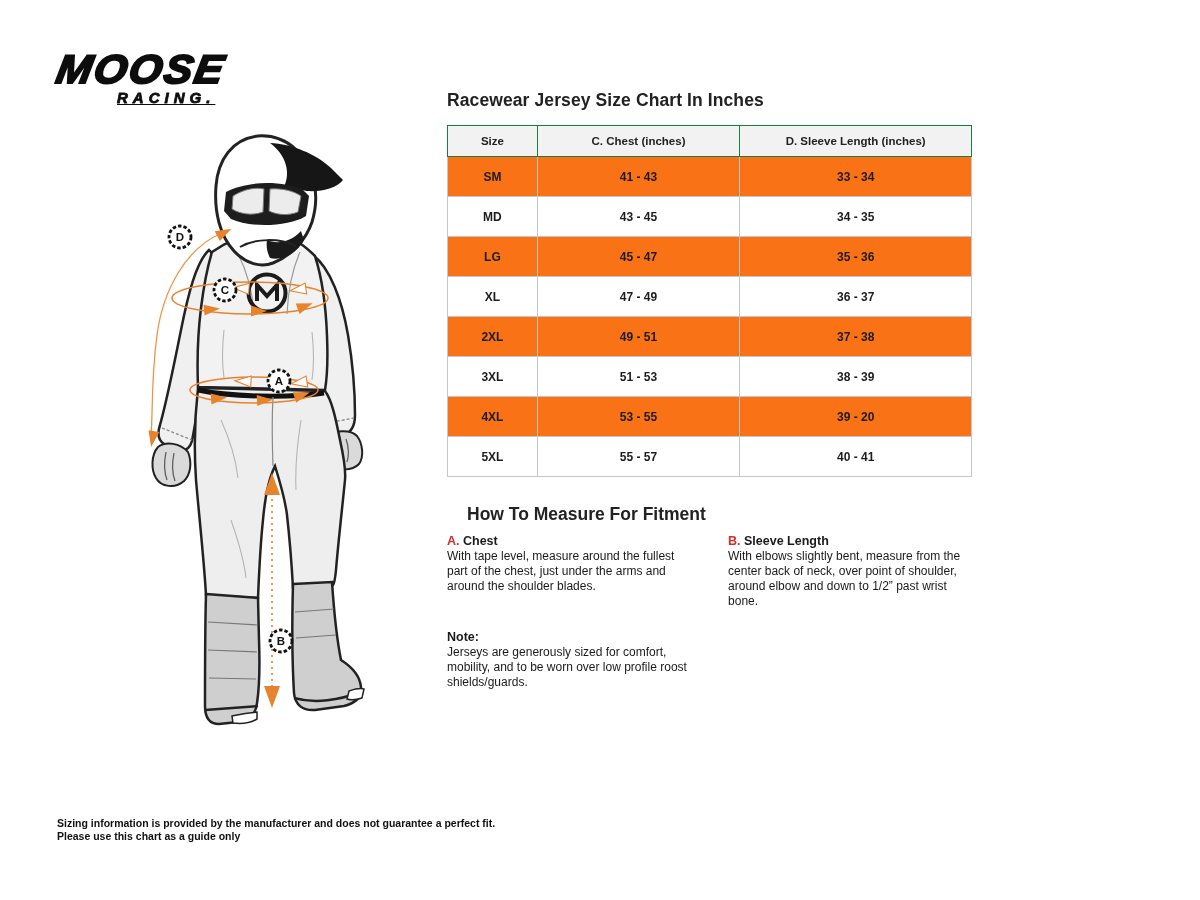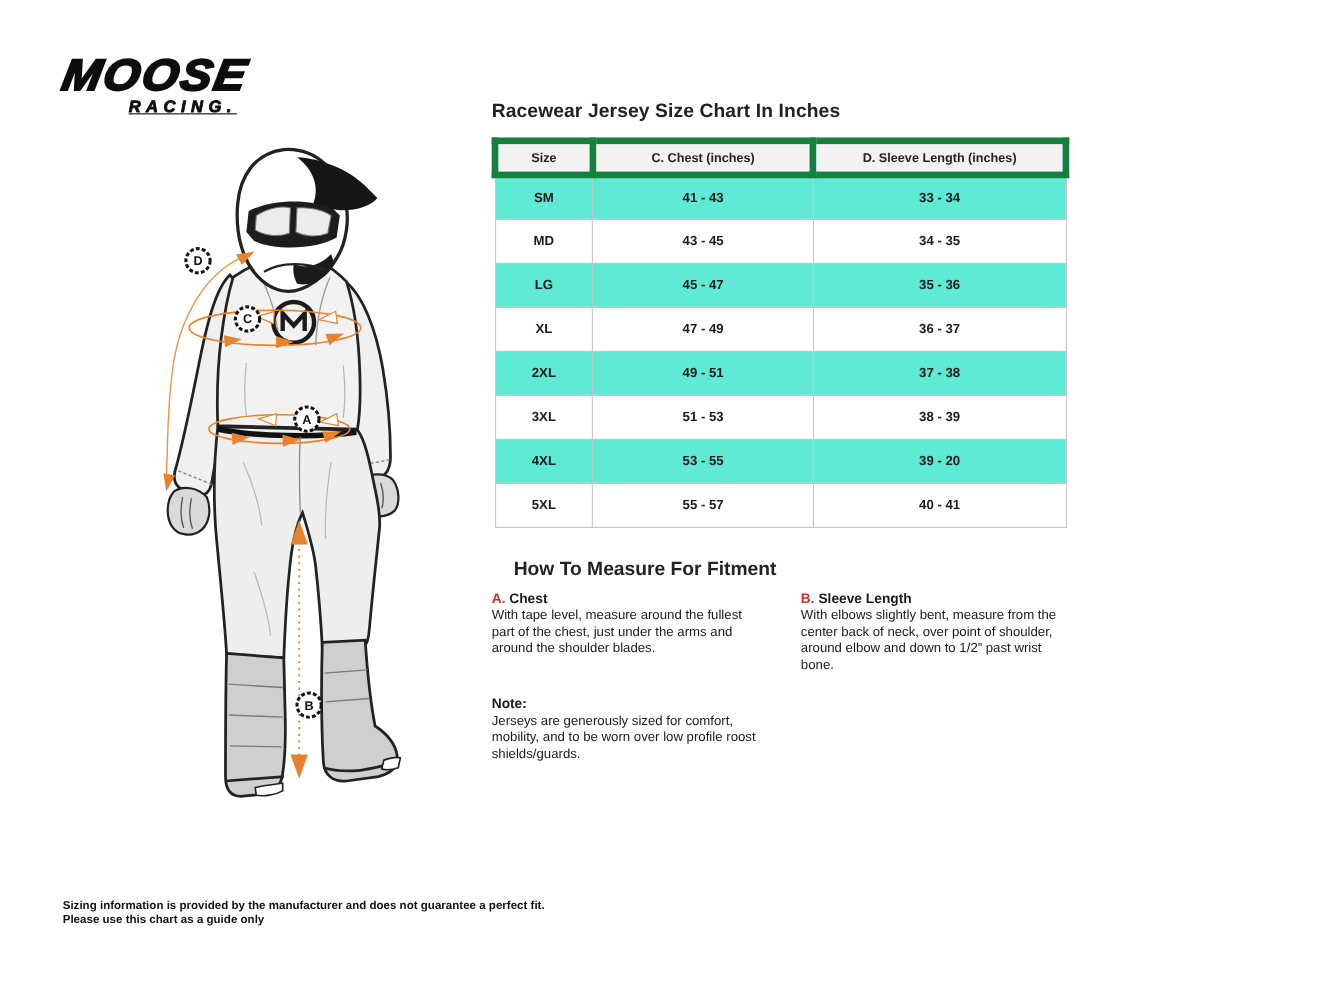--- a/index.html
+++ b/index.html
@@ -13,25 +13,25 @@
               letter-spacing:2px; transform:skewX(-10deg) scaleX(1.06); transform-origin:left;
               -webkit-text-stroke:2px #0d0d0d; }
   .logo-bottom { font-size:15px; font-weight:bold; font-style:italic; letter-spacing:5px;
                  margin:1px 0 0 60px;text-decoration:underline; -webkit-text-stroke:0.8px #0d0d0d; }
 
   
   .right-col { position:absolute; left:447px; top:90px; width:527px; }
   .chart-title { font-size:17.5px; font-weight:bold; color:#222; letter-spacing:0.1px; }
   table.size-table { border-collapse:collapse; width:525px; margin-top:14px;
                      border:1px solid #a9a9a9; }
-  .size-table th { height:31px; background:#f2f2f2; border:6px solid #15803d;
+  .size-table th { height:31px; background:#f2f2f2; border:1px solid #15803d;
                    font-size:11.5px; font-weight:bold; color:#222; }
   .size-table td { height:40px; border:1px solid #c6c6c6; text-align:center;
                    font-size:12px; font-weight:bold; color:#1c1c1c; }
-  .size-table tr.alt td { background:#5eead4; }
+  .size-table tr.alt td { background:#f97316; }
   .col-size { width:86px; } .col-chest { width:194px; } .col-sleeve { width:222px; }
 
   .howto-title { font-size:17.5px; font-weight:bold; color:#222; margin-top:27px;margin-left:20px; }
   .measure-grid { display:flex; margin-top:9px; }
   .measure-col-a { width:305px; margin-right:31px; }
   .measure-col-b { width:300px; }
   .measure-head { font-size:12.5px; font-weight:bold; }
   .red-letter { color:#cc2f2c; }
   .measure-body { font-size:12px; line-height:15px; font-weight:500; margin-top:1px; }
   .note-block { margin-top:36px; }

